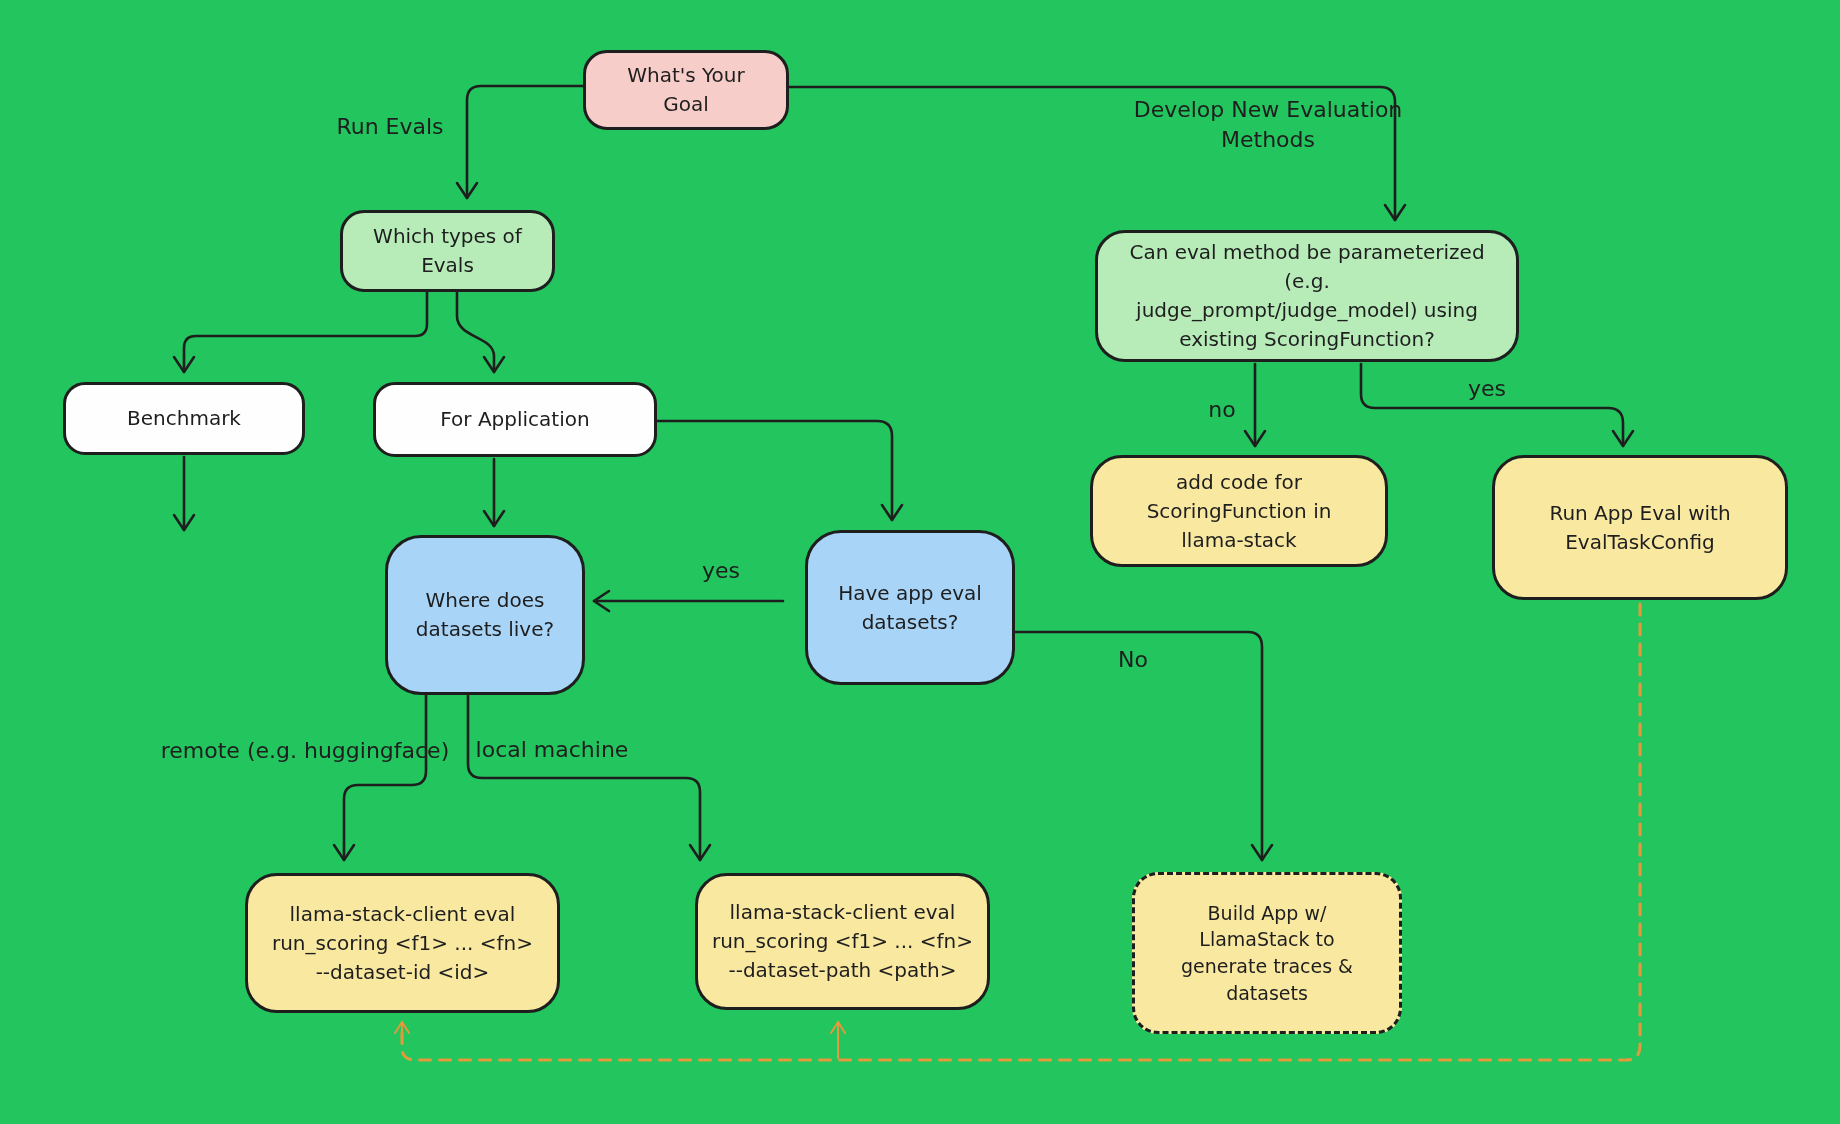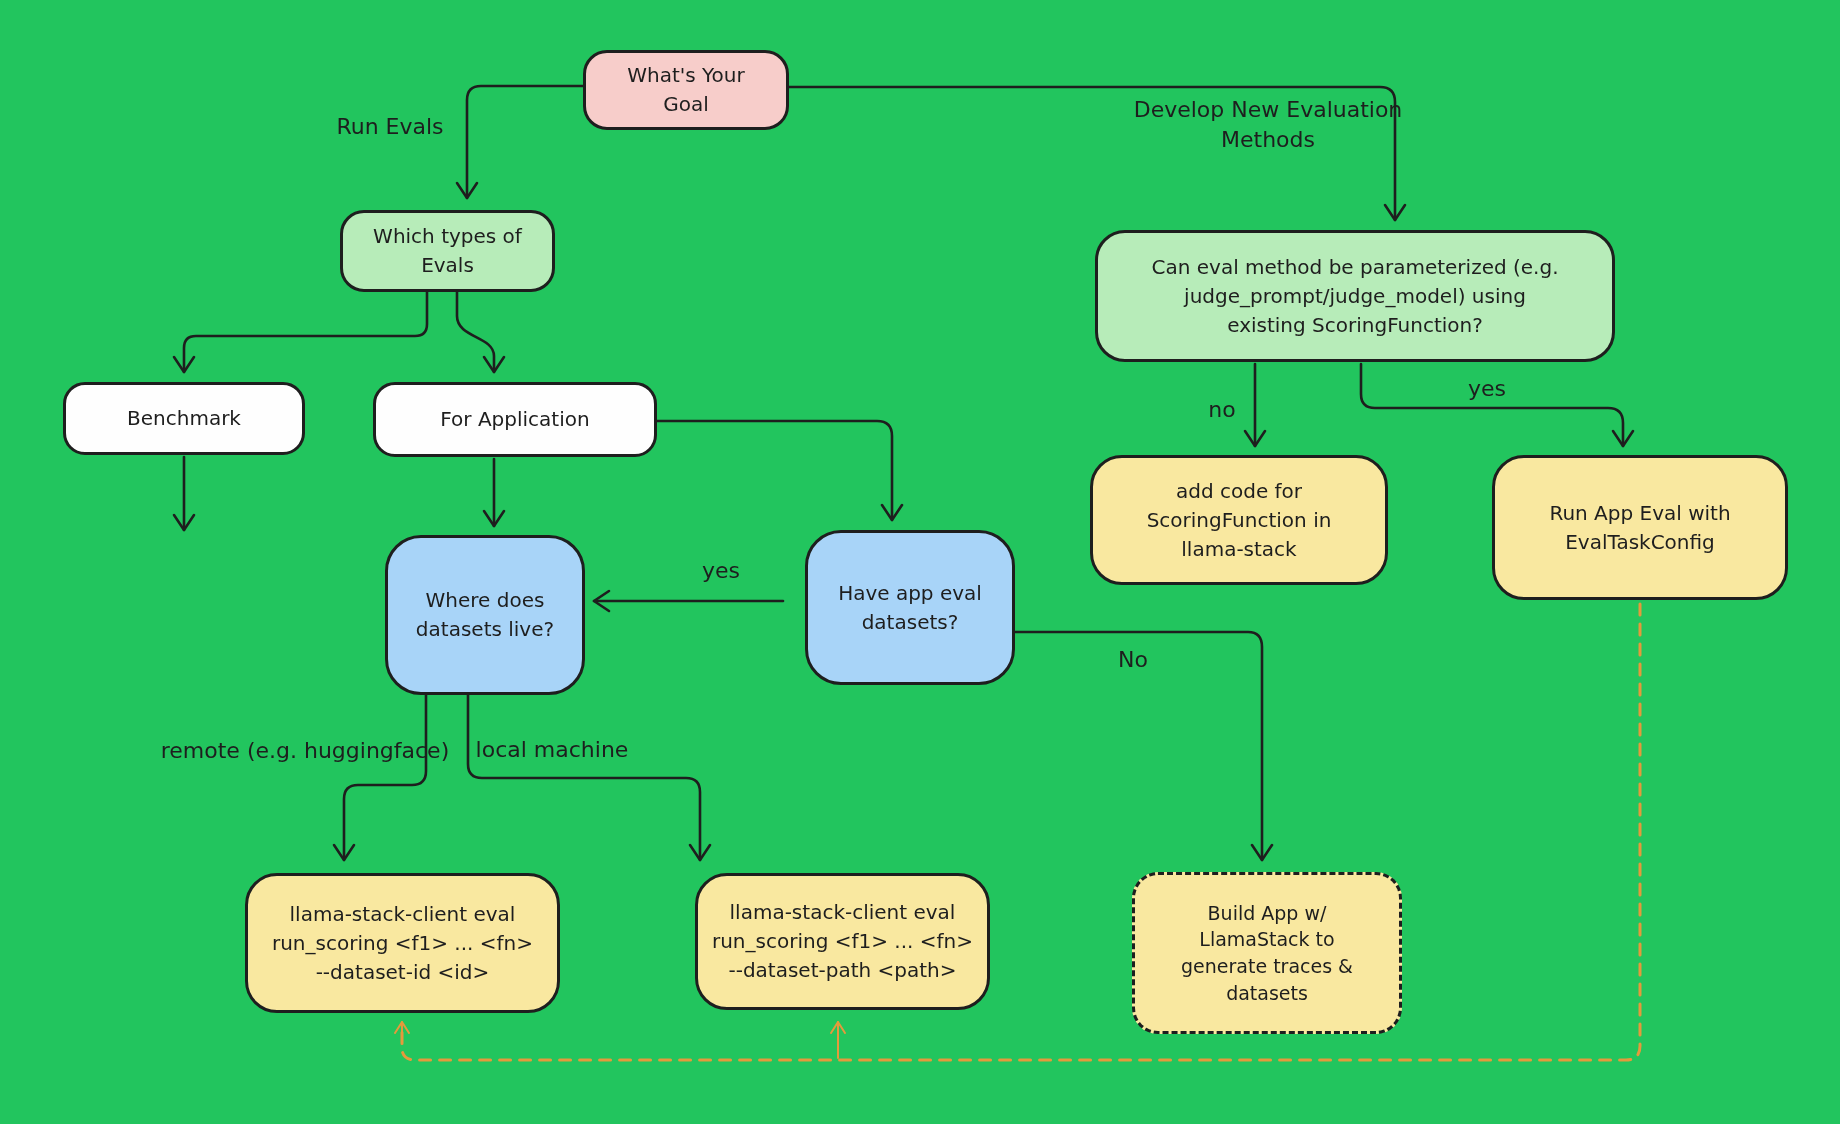--- a/index.html
+++ b/index.html
@@ -71,25 +71,25 @@
 
   <div class="node white" style="left:373px;top:382px;width:284px;height:75px;">For Application</div>
 
 
   <div class="node blue" style="left:385px;top:535px;width:200px;height:160px;">Where does
 datasets live?</div>
 
   <div class="node blue" style="left:793px;top:530px;width:210px;height:155px;margin-left:12px;">Have app eval
 datasets?</div>
 
-  <div class="node green" style="left:1095px;top:230px;width:520px;height:132px;border-radius:30px;">Can eval method be parameterized (e.g.
+  <div class="node green" style="left:1095px;top:230px;width:424px;height:132px;border-radius:30px;">Can eval method be parameterized (e.g.
 judge_prompt/judge_model) using
 existing ScoringFunction?</div>
 
-  <div class="node yellow" style="left:1090px;top:455px;width:298px;height:130px;">add code for
+  <div class="node yellow" style="left:1090px;top:455px;width:298px;height:112px;">add code for
 ScoringFunction in
 llama-stack</div>
 
   <div class="node yellow" style="left:1492px;top:455px;width:296px;height:145px;">Run App Eval with
 EvalTaskConfig</div>
 
   <div class="node yellow" style="left:245px;top:873px;width:315px;height:140px;">llama-stack-client eval
 run_scoring &lt;f1&gt; ... &lt;fn&gt;
 --dataset-id &lt;id&gt;</div>
 

